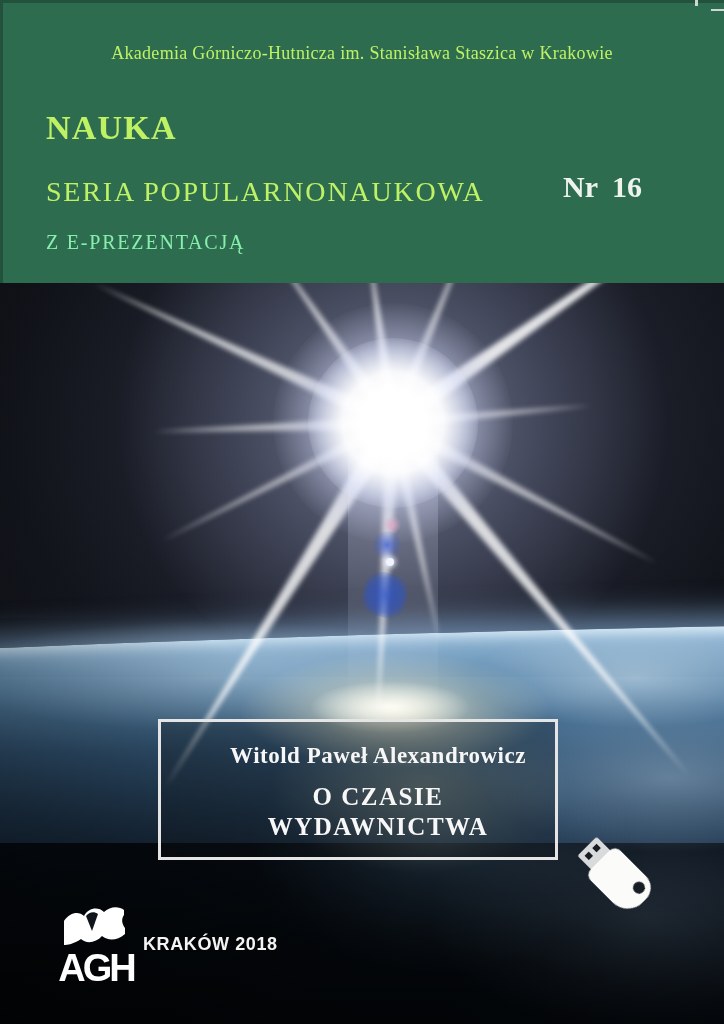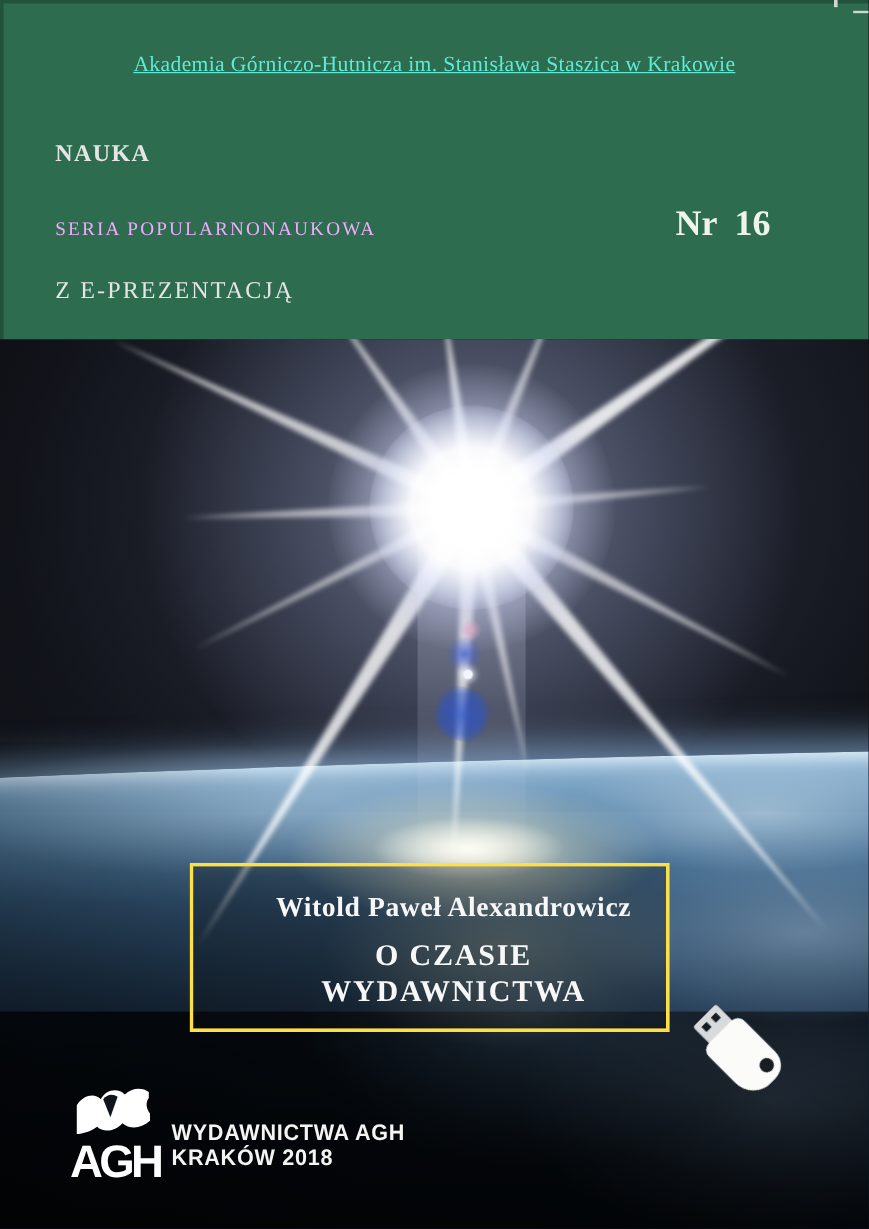--- a/index.html
+++ b/index.html
@@ -8,34 +8,34 @@
     background:#07090d; font-family:"Liberation Serif", serif;
   }
   
   .banner {
     position:absolute; left:0; top:0; width:724px; height:283px;
     background:#2e6c50;
     box-shadow: inset 3px 3px 0 rgba(0,0,0,.25);
   }
   .affiliation {
     position:absolute; top:43px; left:0; width:100%;
-    text-align:center; font-size:18px; color:#5eead4; letter-spacing:.3px;text-decoration:underline;
+    text-align:center; font-size:18px; color:#bef264; letter-spacing:.3px;
   }
   .series-name {
     position:absolute; left:46px; top:112px;
-    font-size:20px; font-weight:bold; line-height:32px;
-    color:#e5e5e5; letter-spacing:1.2px;
+    font-size:34px; font-weight:bold; line-height:32px;
+    color:#bef264; letter-spacing:1.2px;
   }
   .series-desc {
     position:absolute; left:46px; top:180px;
-    font-size:16px; line-height:24px; color:#f0abfc; letter-spacing:1.8px;
+    font-size:28px; line-height:24px; color:#bef264; letter-spacing:1.8px;
   }
   .series-note {
     position:absolute; left:46px; top:231px;
-    font-size:20px; color:#e5e5e5; letter-spacing:1.8px;
+    font-size:20px; color:#86efac; letter-spacing:1.8px;
   }
   .issue {
     position:absolute; left:563px; top:170px;
     font-size:30px; font-weight:bold; color:#eef4ec;
   }
   .issue .num { margin-left:14px;text-align:right; }
   .artifact { position:absolute; background:#e8ece9; opacity:.85; }
   .artifact.tick { left:695px; top:0; width:3px; height:6px; }
   .artifact.dash { left:711px; top:9px; width:13px; height:2px; }
 
@@ -124,21 +124,21 @@
   }
   .flare-hex {
     left:363px; top:290px; width:44px; height:44px; border-radius:38%;
     transform:rotate(18deg);
     background: radial-gradient(circle, rgba(45,85,205,.80) 0%, rgba(45,85,205,.55) 55%, rgba(45,85,205,0) 82%);
   }
 
   
   .title-box {
     position:absolute; left:158px; top:719px; width:400px; height:141px;
-    box-sizing:border-box; border:3px solid #fde047;
+    box-sizing:border-box; border:3px solid #e5e5e5;
     background: rgba(12,16,20,.30);
     text-align:center; color:#f7f7f7;padding-left:40px;
   }
   .author { margin-top:21px; font-size:23px; font-weight:bold; letter-spacing:.5px; }
   .book-title { margin-top:13px; font-size:25px; font-weight:bold; letter-spacing:1.5px; line-height:30px; }
 
   
   .usb {
     position:absolute; left:572px; top:832px; width:100px; height:100px;
     transform:rotate(-45deg);
@@ -248,17 +248,16 @@
       <div class="ring"></div>
     </div>
   </div>
 
   <svg class="agh-logo" viewBox="0 0 82 84">
     <path fill="#ffffff" d="M9,42 L9,18 C15,9 24,8 29,13 C33,5 43,3 49,9 C55,3 64,3 69,7 L69,12 C66,16 67,21 70,25 L70,31 C62,38 53,38 47,33 C41,40 31,41 26,36 C19,41 12,42 9,42 Z"></path>
     <path fill="#10151b" d="M31,13 L37,28 L43,11 C39,8 34,9 31,13 Z"></path>
     <text x="41" y="78" text-anchor="middle" fill="#ffffff" font-family="Liberation Sans, sans-serif" font-weight="bold" font-size="38" letter-spacing="-3">AGH</text>
   </svg>
   <div class="imprint">
-    <div>WYDAWNICTWA AGH</div>
     <div>KRAKÓW 2018</div>
   </div>
 
 </div>
 
 </body></html>

